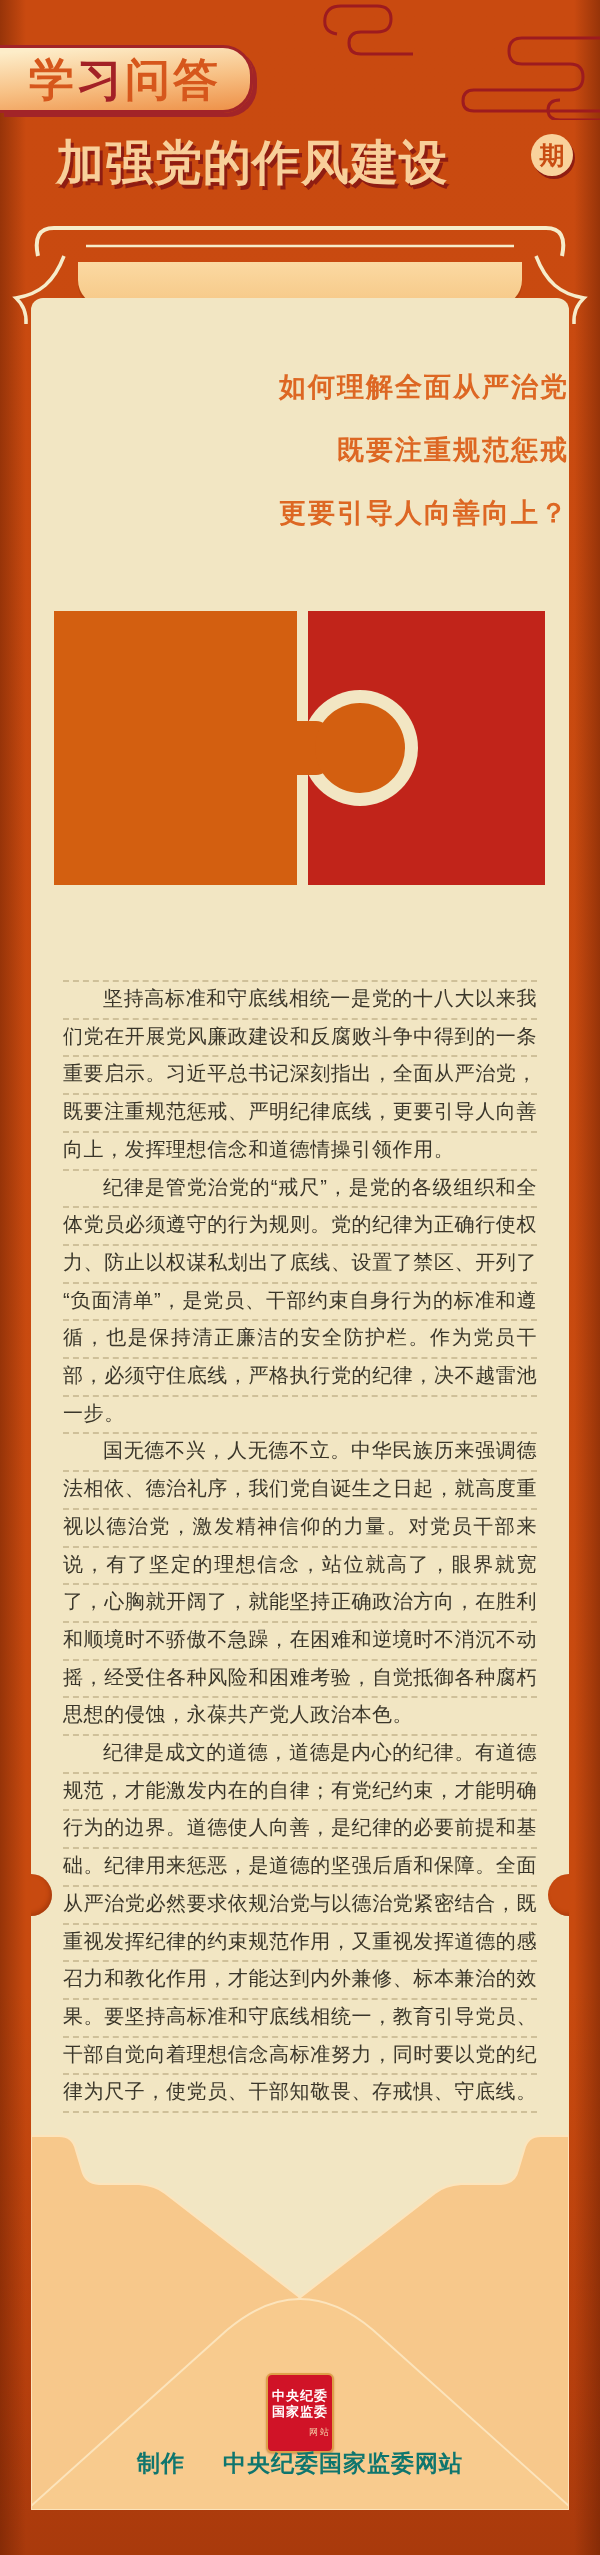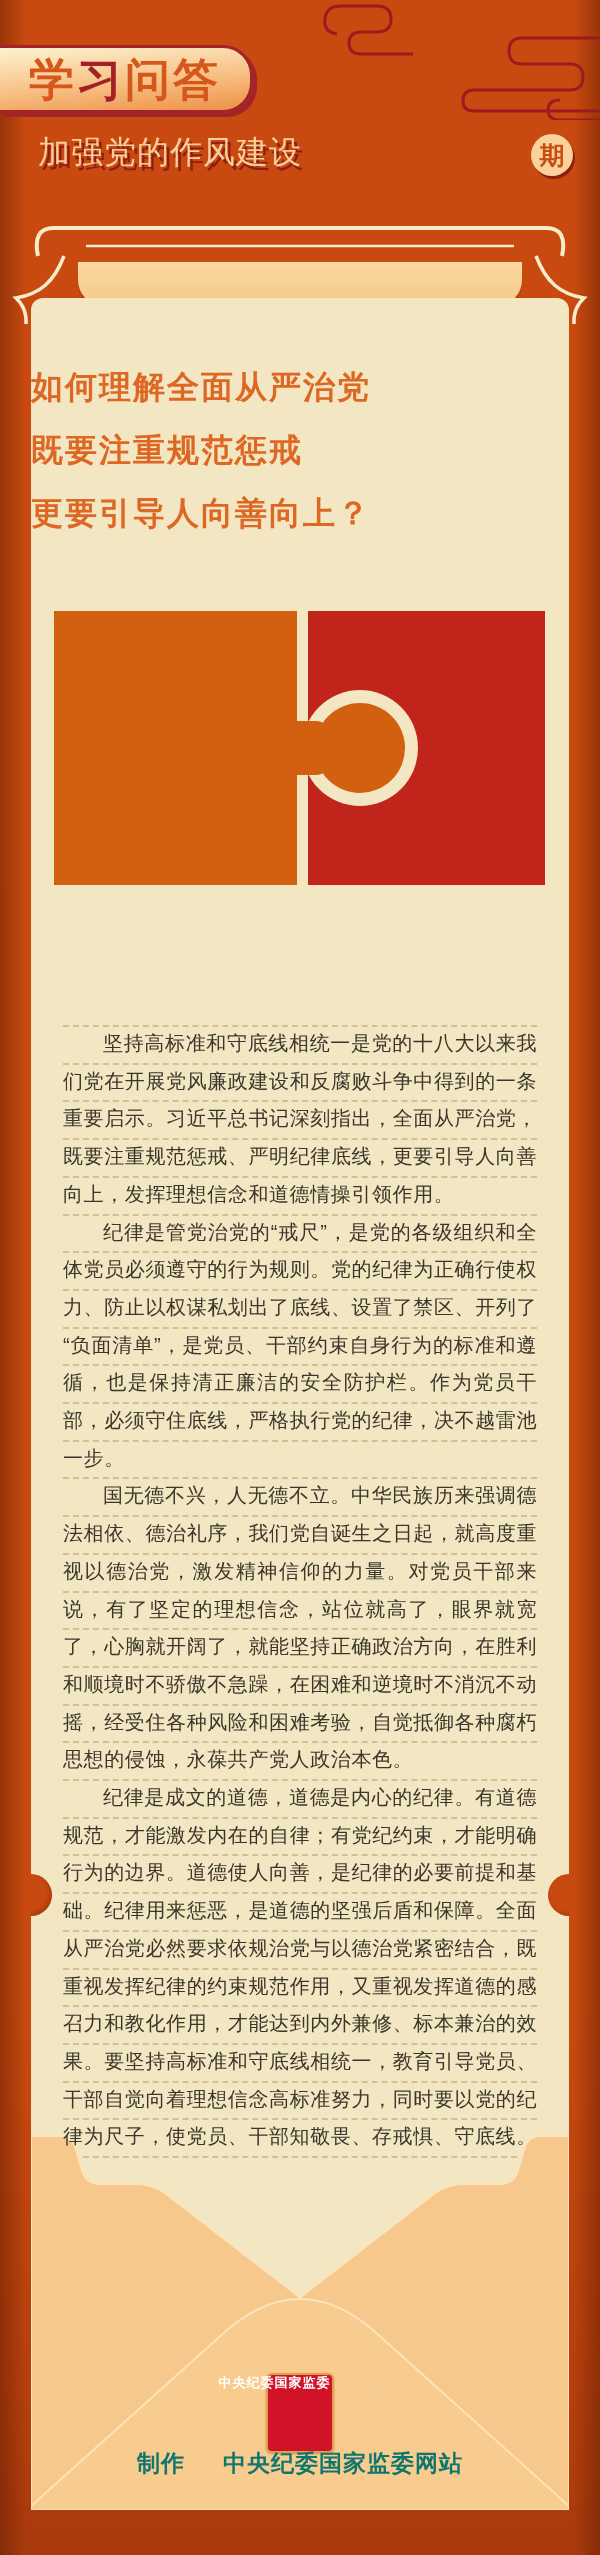--- a/index.html
+++ b/index.html
@@ -16,56 +16,56 @@
     border-radius:0 30px 30px 0;
     background:linear-gradient(175deg,#fdedc9 6%,#f7c084 55%,#ee9047 100%);
     border:3px solid #a22428;border-left:none;
     box-shadow:4px 4px 0 #a22428;
     display:flex;align-items:center;justify-content:center;
     font-size:45px;font-weight:bold;letter-spacing:3px;
   }
   .badge .ch{line-height:1;}
   .badge .c-orange{color:#d6571c;}
   .badge .c-red{color:#a32126;}
-  .main-title{position:absolute;left:38px;top:131px;font-size:32px;font-weight:normal;
+  .main-title{position:absolute;left:56px;top:131px;font-size:48px;font-weight:bold;
     color:#f8cf9a;text-shadow:3px 4px 0 #8f1d12;letter-spacing:1px;white-space:nowrap;}
   .issue-num{position:absolute;left:449px;top:104px;font-size:80px;font-weight:bold;
     color:#fbdcb3;text-shadow:3px 5px 0 #8f1d12;line-height:1;}
   .issue-circle{position:absolute;left:531px;top:134px;width:42px;height:42px;border-radius:50%;
     background:#f9d29c;color:#c84c12;font-size:25px;font-weight:bold;
     display:flex;align-items:center;justify-content:center;box-shadow:2px 3px 0 #8f1d12;}
   .cloud{position:absolute;top:0;right:0;}
   
   .roof{position:absolute;left:0;top:212px;}
   
   .tan-bar{position:absolute;left:78px;top:262px;width:444px;height:44px;
     background:linear-gradient(180deg,#fbd9a2,#f6c886);
     border-radius:0 0 26px 26px;box-shadow:0 4px 0 rgba(146,51,8,.35);}
   
   .card{position:absolute;left:31px;top:298px;width:538px;height:2212px;
     background:#f2e6c3;border-radius:12px 12px 0 0;overflow:hidden;}
-  .question{position:absolute;left:0;top:58px;width:100%;text-align:left;
-    font-size:32px;font-weight:bold;color:#dd6723;line-height:63px;letter-spacing:2px;}
+  .question{position:absolute;left:0;top:58px;width:100%;text-align:right;
+    font-size:27px;font-weight:bold;color:#dd6723;line-height:63px;letter-spacing:2px;}
   .puzzle{position:absolute;left:23px;top:313px;}
   .notch{position:absolute;width:42px;height:42px;border-radius:50%;background:#c84a10;top:1576px;
     box-shadow:inset -2px -2px 4px rgba(120,35,5,.4);}
   .notch.l{left:-21px;} .notch.r{right:-21px;}
   
-  .textblock{position:absolute;left:32px;top:727px;width:474px;height:1136px;}
+  .textblock{position:absolute;left:32px;top:682px;width:474px;height:1136px;}
   .rules{position:absolute;inset:0;z-index:0;}
   .rule{position:absolute;left:0;width:100%;border-top:2px dashed #c9ba92;opacity:.85;}
   .paras{position:relative;z-index:1;}
   .paras p{margin:0;font-size:20px;line-height:37.7px;letter-spacing:.6px;color:#3a362a;
     text-align:justify;text-justify:inter-character;text-indent:2em;font-weight:500;}
   
   .envelope{position:absolute;left:0;top:1832px;width:538px;height:380px;}
   .envelope svg{position:absolute;left:0;top:0;}
   .seal{position:absolute;left:50%;top:243px;transform:translateX(-50%);
     width:64px;height:76px;background:#d01327;border:2px solid #dfa049;border-radius:6px;
-    display:flex;flex-direction:row;align-items:flex-start;justify-content:center;
+    display:flex;flex-direction:column;align-items:center;justify-content:center;
     box-shadow:0 1px 2px rgba(120,40,0,.35);}
   .seal .s-line{color:#fff;font-size:13px;font-weight:bold;line-height:16px;letter-spacing:1px;white-space:nowrap;}
   .seal .s-sub{color:#f5cfa6;font-size:9px;margin-top:6px;letter-spacing:2px;margin-left:40px;}
   .maker{position:absolute;left:0;top:318px;width:100%;text-align:center;
     font-size:23px;font-weight:bold;color:#0f766e;letter-spacing:1px;}
   .maker .gap{display:inline-block;width:38px;}
 </style>
 </head>
 <body>
 

